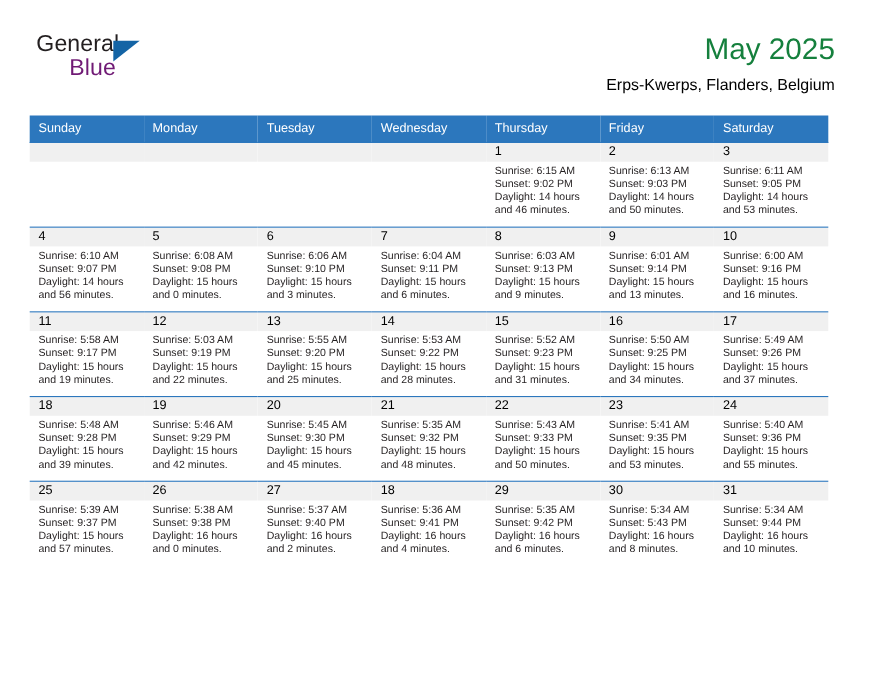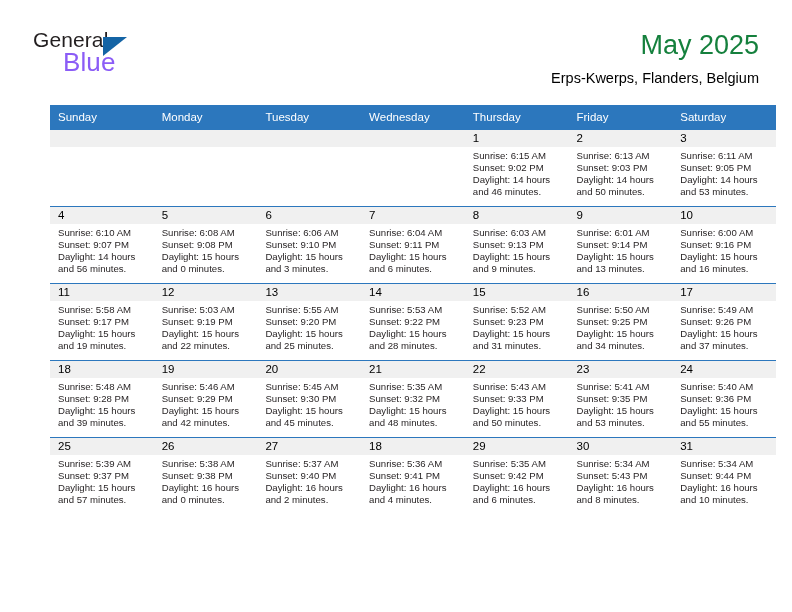--- a/index.html
+++ b/index.html
@@ -42,22 +42,22 @@
     top: 0;
     font-size: 21px;
     color: #231f20;
     letter-spacing: 0.1px;
     line-height: 24px;
   }
   .brand-blue {
     position: absolute;
     left: 30px;
     top: 22px;
-    font-size: 26px;
-    color: #8b5cf6;
+    font-size: 21px;
+    color: #701a75;
     letter-spacing: 0.1px;
     line-height: 24px;
   }
   .brand-triangle {
     position: absolute;
     left: 70px;
     top: 9px;
     width: 0;
     height: 0;
     border-left: 24px solid #1464a5;
@@ -79,21 +79,21 @@
     font-size: 14.5px;
     color: #000000;
     line-height: 20px;
     margin-top: 6px;
     white-space: nowrap;
   }
 
   
   .calendar {
     position: absolute;
-    left: 50px;
+    left: 27px;
     top: 105px;
     width: 726px;
     border-collapse: collapse;
     table-layout: fixed;
   }
   .calendar th {
     background: #2c77bd;
     color: #ffffff;
     font-size: 11.5px;
     font-weight: normal;

